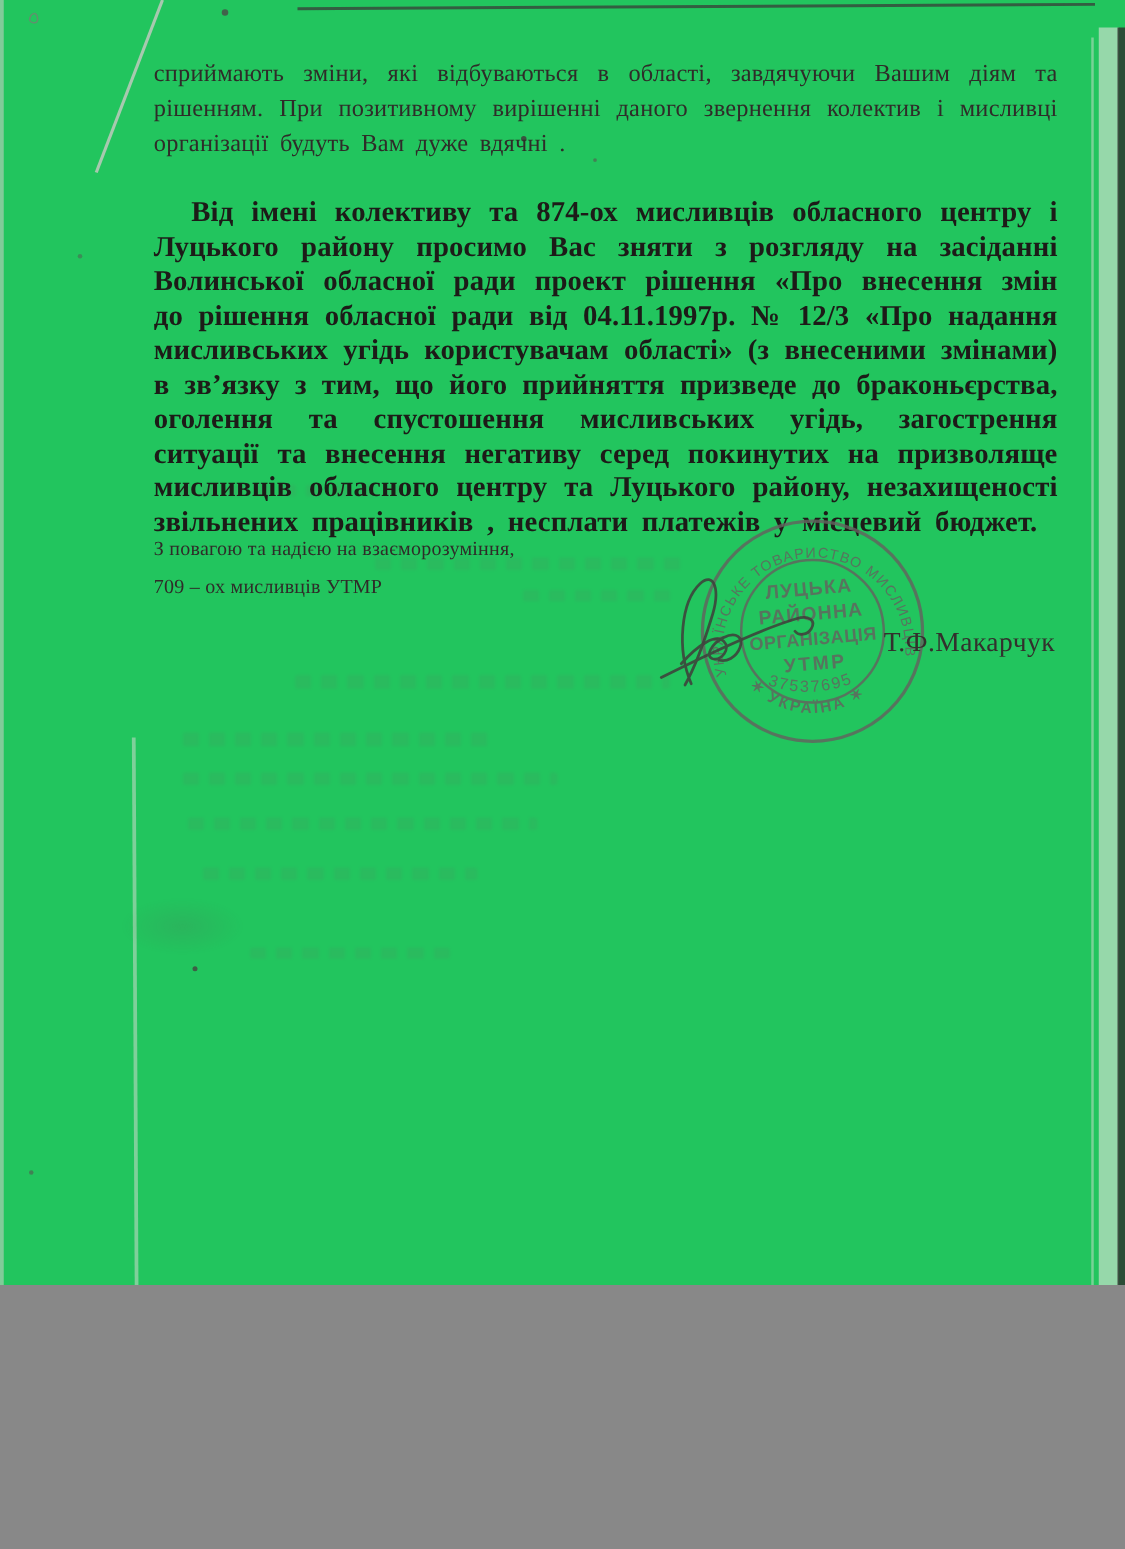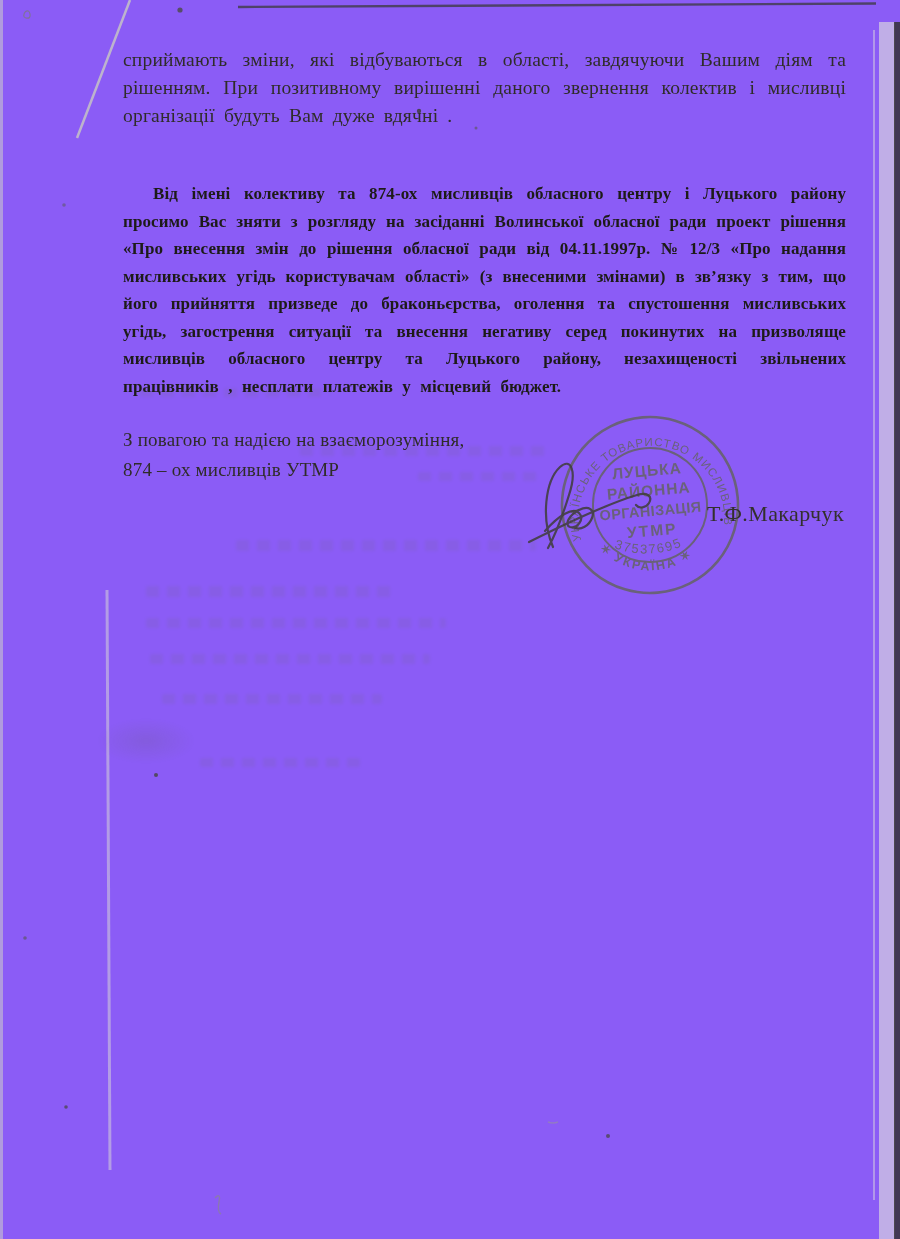--- a/index.html
+++ b/index.html
@@ -1,40 +1,40 @@
 <!DOCTYPE html>
 <html><head>
 <meta charset="utf-8">
 <style>
   html,body{margin:0;padding:0;background:#888;}
   .page{
     position:relative;
-    width:900px;height:1239px;
+    width:900px;height:1028px;
     margin:0 auto;
-    background:#8b5cf6;
+    background:#22c55e;
     overflow:hidden;
     font-family:"Liberation Serif", serif;
   }
   .artifacts{position:absolute;left:0;top:0;z-index:1;pointer-events:none;}
   .para{
     position:absolute;left:123px;width:723px;margin:0;
     text-align:justify;color:#2f2c29;z-index:2;
   }
   .p1{
     top:46px;font-size:19.5px;line-height:28px;
     word-spacing:4px;letter-spacing:0.2px;
   }
   .p2{
-    top:180px;font-size:17px;line-height:27.5px;
+    top:156px;font-size:23px;line-height:27.5px;
     font-weight:700;color:#1d1b18;
     text-indent:30px;word-spacing:5px;letter-spacing:0.1px;
   }
   .closing{
     position:absolute;left:123px;top:425px;z-index:2;
-    font-size:19px;line-height:30px;color:#2f2c29;letter-spacing:0.2px;
+    font-size:16px;line-height:30px;color:#2f2c29;letter-spacing:0.2px;
   }
   .signer{
     position:absolute;left:707px;top:501px;z-index:4;
     font-size:22px;color:#33302d;letter-spacing:0.4px;white-space:nowrap;
   }
   .stamp{position:absolute;left:535px;top:390px;z-index:3;opacity:0.82;transform:rotate(-5deg);}
   .stamp text{fill:#63635f;font-family:"Liberation Sans",sans-serif;}
   .signature{position:absolute;left:515px;top:445px;z-index:5;}
   .ghost{
     position:absolute;z-index:1;opacity:0.20;filter:blur(1.4px);
@@ -76,21 +76,21 @@
     <circle cx="608" cy="1136" r="2" fill="#45453f" opacity="0.7"></circle>
     <path d="M215 1198 q6 -6 4 4 q-2 10 2 12" stroke="#8a8a83" stroke-width="1.4" fill="none" opacity="0.6"></path>
     <path d="M548 1122 q5 2 10 0" stroke="#9a9a92" stroke-width="1.6" fill="none" opacity="0.5"></path>
   </svg>
 
   <p class="para p1">сприймають зміни, які відбуваються в області, завдячуючи  Вашим діям та рішенням. При позитивному вирішенні даного звернення колектив і мисливці організації будуть Вам дуже вдячні .</p>
   <p class="para p2">Від імені колективу та 874-ох  мисливців обласного центру і Луцького району просимо Вас зняти з розгляду на засіданні Волинської обласної ради проект рішення «Про внесення змін до рішення обласної ради від 04.11.1997р.  №  12/3  «Про надання мисливських угідь користувачам області» (з внесеними змінами)  в зв’язку з тим, що його прийняття призведе до браконьєрства,  оголення  та спустошення мисливських угідь, загострення ситуації та внесення негативу серед покинутих на призволяще мисливців обласного центру та Луцького району,   незахищеності звільнених працівників , несплати платежів  у місцевий бюджет.</p>
 
   <div class="closing">
     <div>З повагою та надією на взаєморозуміння,</div>
-    <div>874 – ох мисливців УТМР</div>
+    <div>709 – ох мисливців УТМР</div>
   </div>
 
   <div class="ghost" style="left:140px;top:388px;width:190px;height:9px"></div>
   <div class="ghost" style="left:300px;top:446px;width:250px;height:10px"></div>
   <div class="ghost" style="left:418px;top:472px;width:120px;height:9px"></div>
   <div class="ghost" style="left:236px;top:540px;width:300px;height:11px"></div>
   <div class="ghost" style="left:146px;top:586px;width:250px;height:11px"></div>
   <div class="ghost" style="left:146px;top:618px;width:300px;height:10px"></div>
   <div class="ghost" style="left:150px;top:654px;width:280px;height:10px"></div>
   <div class="ghost" style="left:162px;top:694px;width:220px;height:10px"></div>

